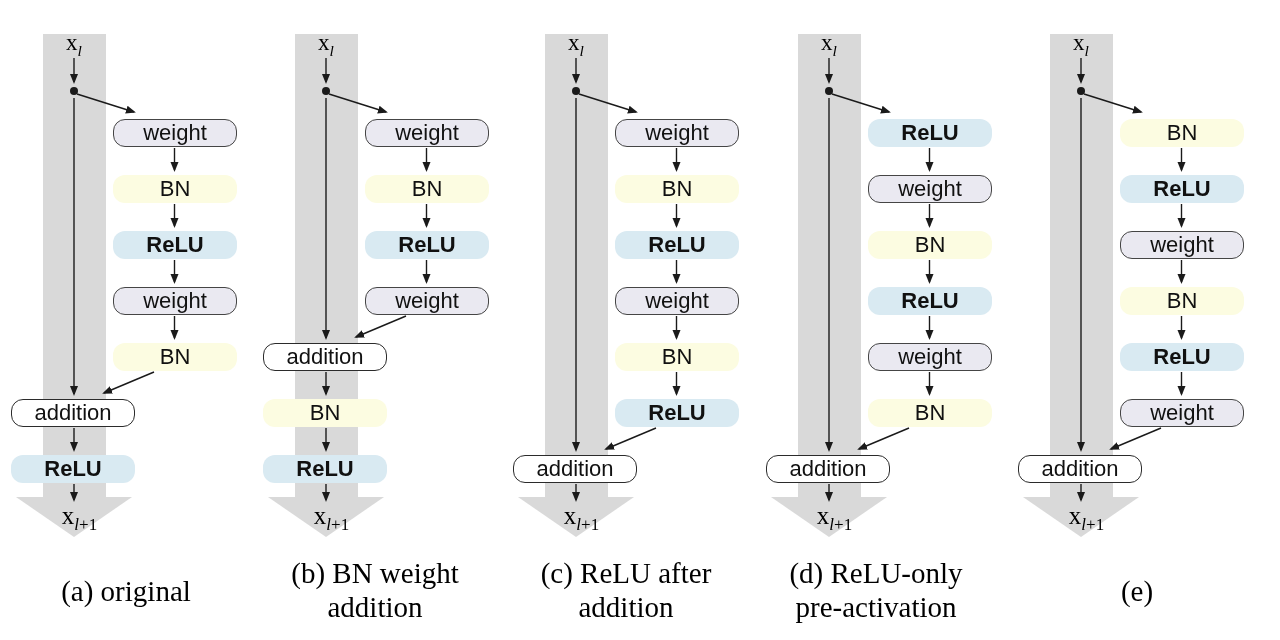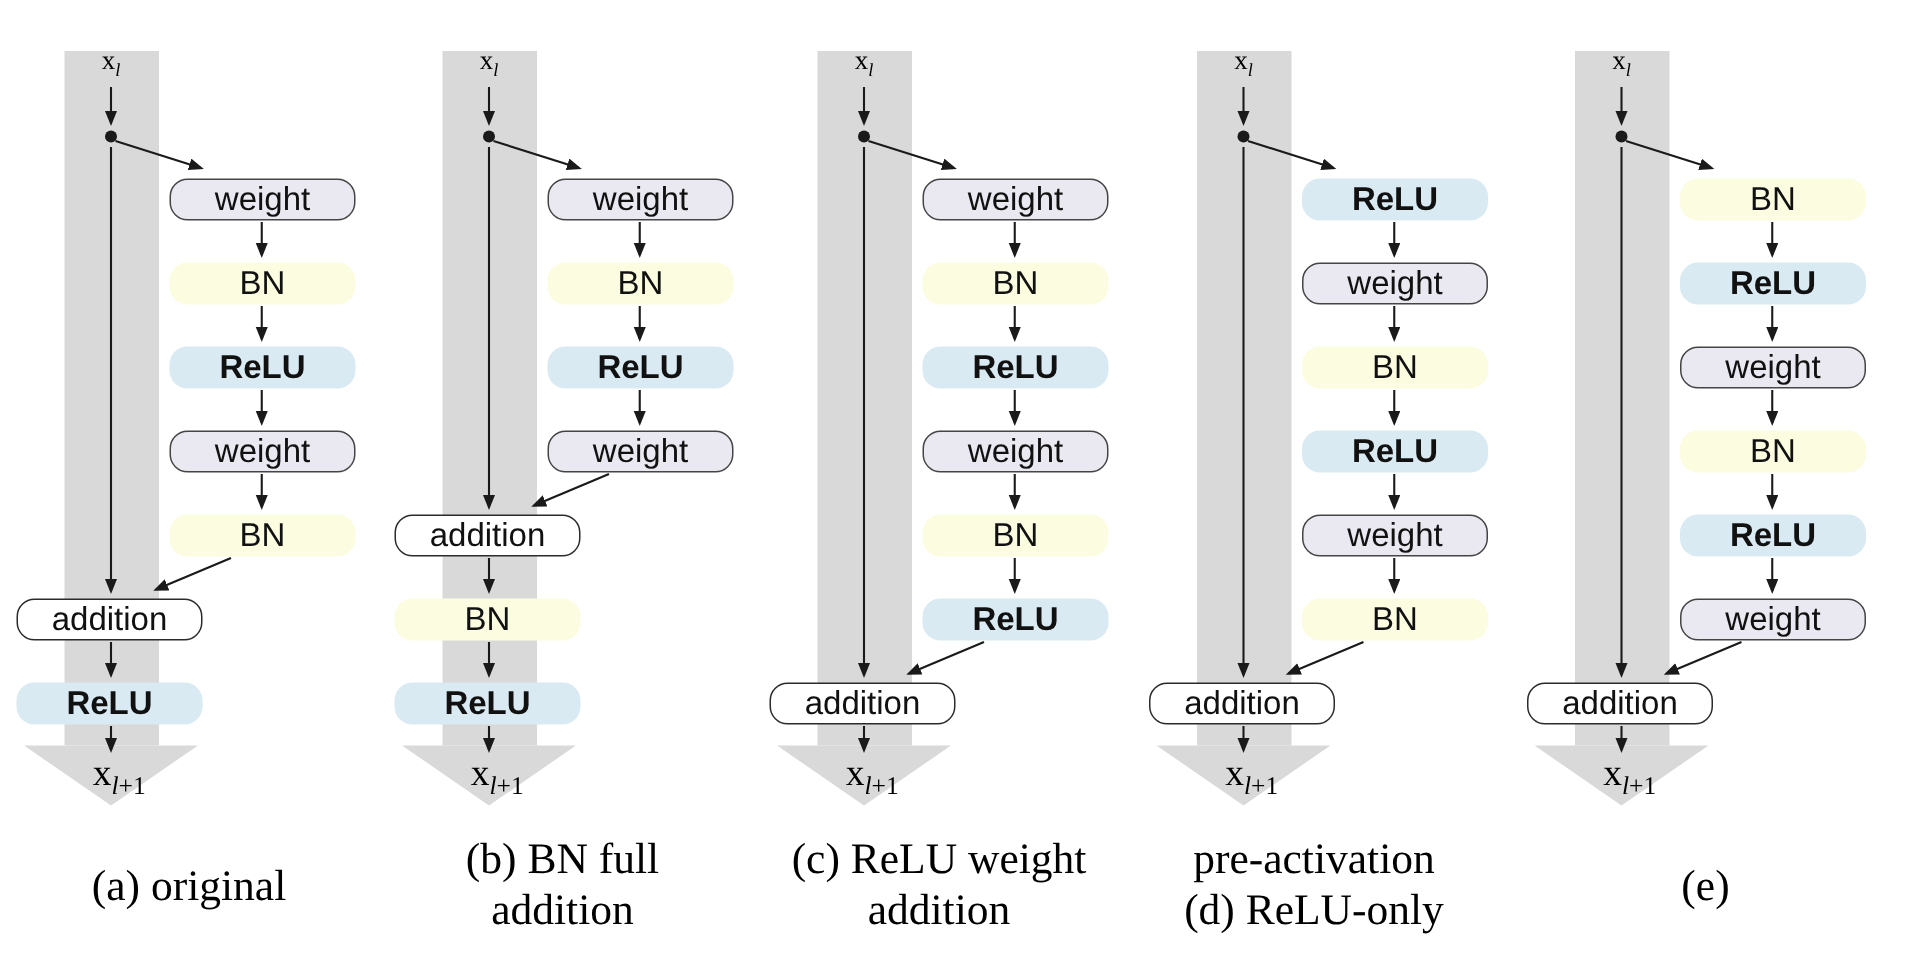--- a/index.html
+++ b/index.html
@@ -17,21 +17,21 @@
   .box{position:absolute;height:28px;box-sizing:border-box;z-index:3;
        display:flex;align-items:center;justify-content:center;
        font-size:22px;line-height:28px;color:var(--text);border-radius:12px;}
   .side{left:111px;width:124px;}
   .main{left:9px;width:124px;}
   .weight{background:var(--weight_fill);border:1.5px solid var(--weight_border);}
   .bn{background:var(--bn_fill);}
   .relu{background:var(--relu_fill);font-weight:bold;}
   .addition{background:var(--addition_fill);border:1.5px solid var(--addition_border);}
   .xin{position:absolute;top:30px;left:22px;width:100px;text-align:center;z-index:3;
-       font-family:"Liberation Serif",serif;font-size:18px;color:#000;}
+       font-family:"Liberation Serif",serif;font-size:23px;color:#000;}
   .xout{position:absolute;top:502px;left:35px;width:85px;text-align:center;z-index:3;
         font-family:"Liberation Serif",serif;font-size:25px;color:#000;}
   .xin sub,.xout sub{font-size:0.68em;line-height:0;}
   .caption{position:absolute;width:280px;text-align:center;z-index:3;
            font-family:"Liberation Serif",serif;font-size:29px;line-height:34px;color:var(--caption);}
   .caption span{display:block;}
 </style>
 </head>
 <body>
 
@@ -96,21 +96,21 @@
     <div class="xin"><span>x</span><sub><i>l</i></sub></div>
     <div class="box weight side" style="top:119px">weight</div>
     <div class="box bn side" style="top:175px">BN</div>
     <div class="box relu side" style="top:231px">ReLU</div>
     <div class="box weight side" style="top:287px">weight</div>
     <div class="box addition main" style="top:343px">addition</div>
     <div class="box bn main" style="top:399px">BN</div>
     <div class="box relu main" style="top:455px">ReLU</div>
     <div class="xout"><span>x</span><sub><i>l</i><span>+1</span></sub></div>
     <div class="caption" style="left:-19px;top:556px">
-        <span>(b) BN full</span>
+        <span>(b) BN weight</span>
         <span>addition</span>
       </div>
   </div>
 
   <div class="panel" style="left:504px">
     <div class="band"></div>
     <div class="band-tip"></div>
     <svg class="wires" width="250" height="545">
       <defs>
           <marker id="ah-c" markerWidth="11" markerHeight="9" refX="8" refY="4" orient="auto" markerUnits="userSpaceOnUse">
@@ -132,21 +132,21 @@
     <div class="xin"><span>x</span><sub><i>l</i></sub></div>
     <div class="box weight side" style="top:119px">weight</div>
     <div class="box bn side" style="top:175px">BN</div>
     <div class="box relu side" style="top:231px">ReLU</div>
     <div class="box weight side" style="top:287px">weight</div>
     <div class="box bn side" style="top:343px">BN</div>
     <div class="box relu side" style="top:399px">ReLU</div>
     <div class="box addition main" style="top:455px">addition</div>
     <div class="xout"><span>x</span><sub><i>l</i><span>+1</span></sub></div>
     <div class="caption" style="left:-18px;top:556px">
-        <span>(c) ReLU weight</span>
+        <span>(c) ReLU after</span>
         <span>addition</span>
       </div>
   </div>
 
   <div class="panel" style="left:757px">
     <div class="band"></div>
     <div class="band-tip"></div>
     <svg class="wires" width="250" height="545">
       <defs>
           <marker id="ah-d" markerWidth="11" markerHeight="9" refX="8" refY="4" orient="auto" markerUnits="userSpaceOnUse">
@@ -168,22 +168,22 @@
     <div class="xin"><span>x</span><sub><i>l</i></sub></div>
     <div class="box relu side" style="top:119px">ReLU</div>
     <div class="box weight side" style="top:175px">weight</div>
     <div class="box bn side" style="top:231px">BN</div>
     <div class="box relu side" style="top:287px">ReLU</div>
     <div class="box weight side" style="top:343px">weight</div>
     <div class="box bn side" style="top:399px">BN</div>
     <div class="box addition main" style="top:455px">addition</div>
     <div class="xout"><span>x</span><sub><i>l</i><span>+1</span></sub></div>
     <div class="caption" style="left:-21px;top:556px">
+        <span>(d) ReLU-only</span>
         <span>pre-activation</span>
-        <span>(d) ReLU-only</span>
       </div>
   </div>
 
   <div class="panel" style="left:1009px">
     <div class="band"></div>
     <div class="band-tip"></div>
     <svg class="wires" width="250" height="545">
       <defs>
           <marker id="ah-e" markerWidth="11" markerHeight="9" refX="8" refY="4" orient="auto" markerUnits="userSpaceOnUse">
             <path d="M0,0 L10,4 L0,8 Z"></path>

